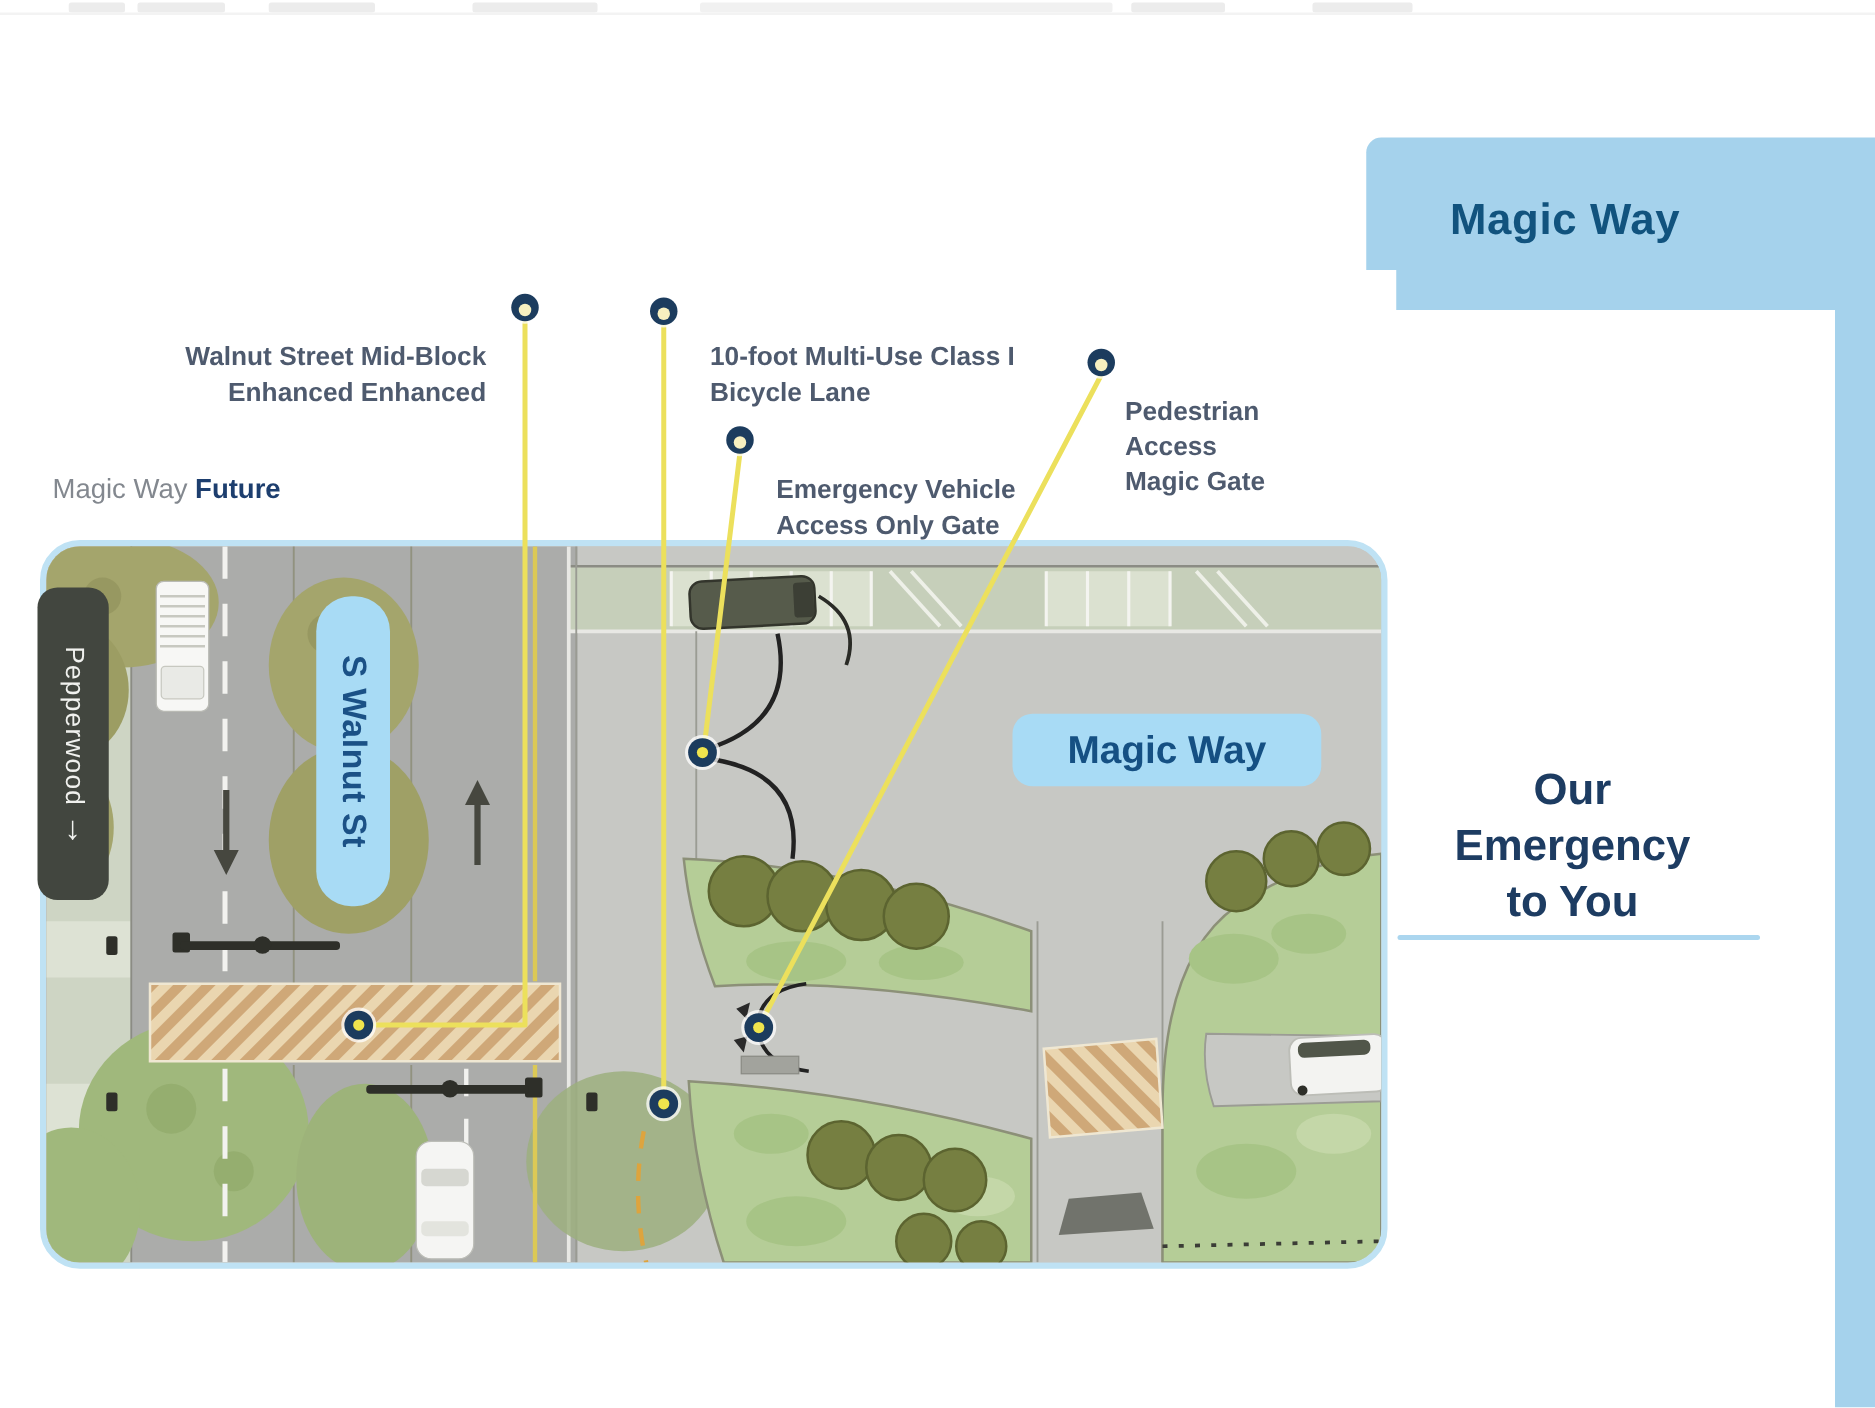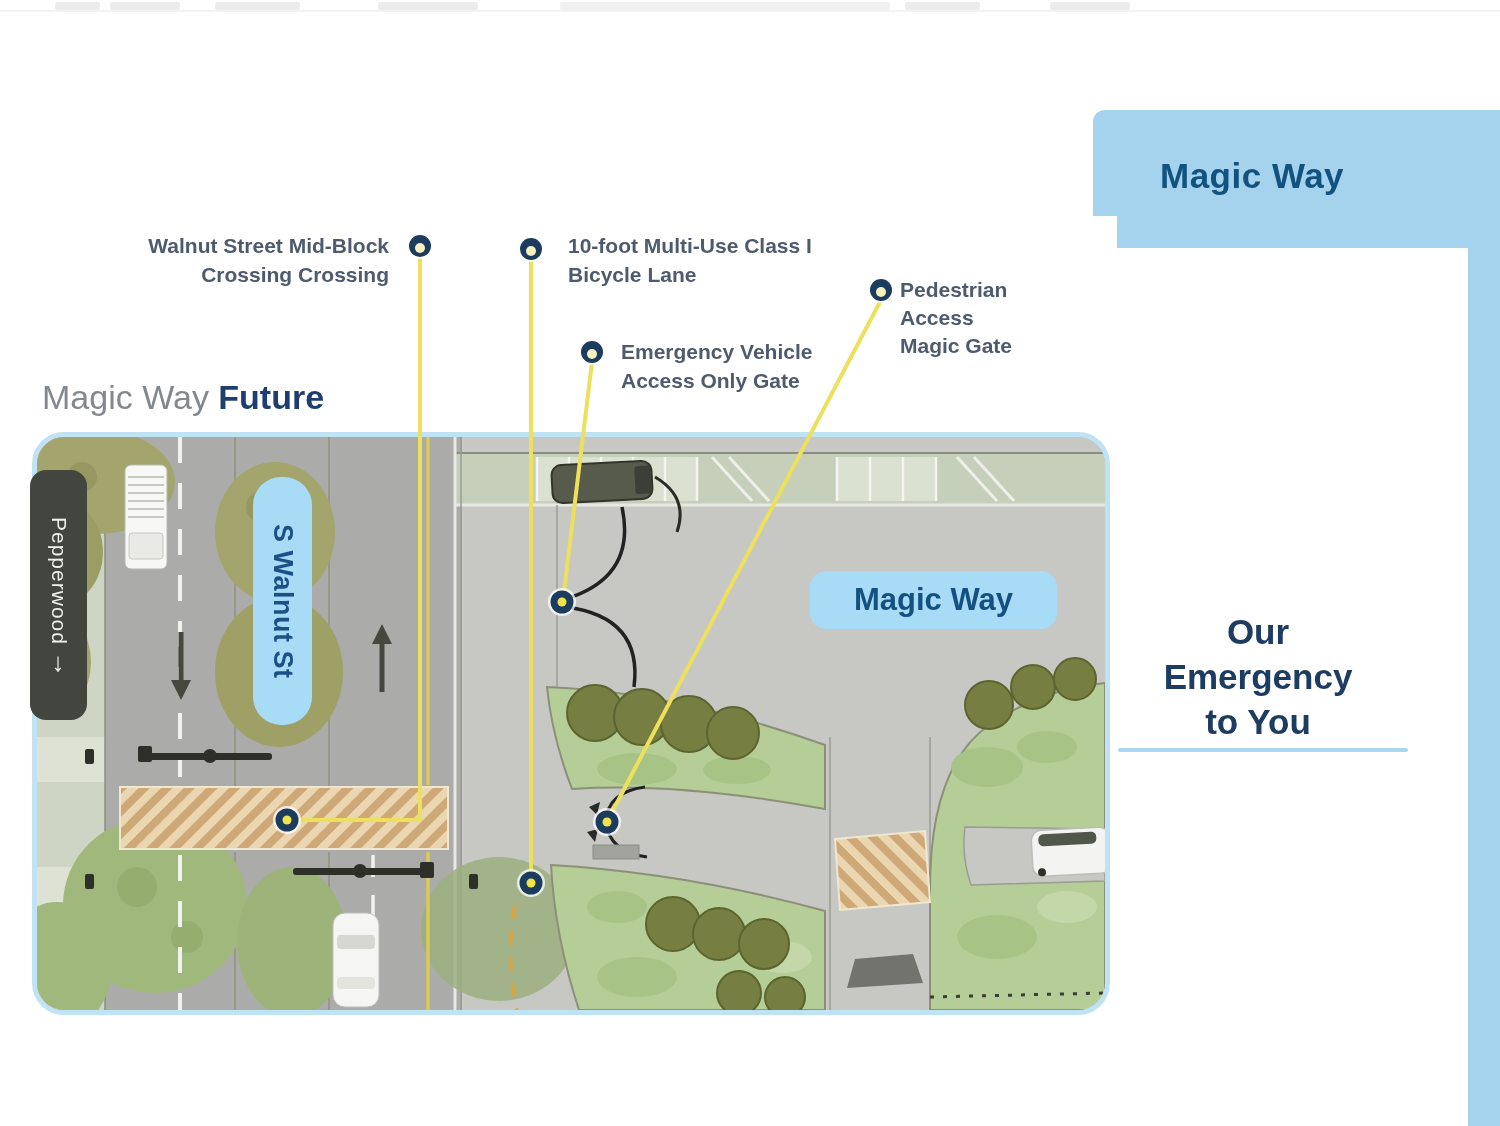--- a/index.html
+++ b/index.html
@@ -23,25 +23,25 @@
     left:1160px; top:156px; font-size:35px; font-weight:bold;
     color:var(--title-navy); letter-spacing:0.5px;
   }
   .commitment {
     left:1108px; top:593px; width:300px; text-align:center;
     font-size:35px; font-weight:bold; color:var(--commit-navy); line-height:45px;margin-top:16px;
   }
   .panel-rule { left:1118px; top:748px; width:290px; height:4px; background:#abd6ef; border-radius:2px; }
 
   
-  .heading { left:42px; top:378px; font-size:34px; color:#83888f; }
+  .heading { left:42px; top:378px; font-size:22px; color:#83888f; }
   .heading .bold { color:#1d3e6e; font-weight:bold; }
 
   
-  .anno { color:var(--label-slate); font-size:21px; line-height:29px; font-weight:600; white-space:nowrap; }
+  .anno { color:var(--label-slate); font-size:21px; line-height:29px; font-weight:600; white-space:nowrap;margin-top:40px; }
   #anno-crossing { right:1111px; top:231px; text-align:right; }
   #anno-bike { left:568px; top:231px; }
   #anno-emergency { left:621px; top:337px; }
   #anno-pedestrian { left:900px; top:276px; line-height:28px; }
 
   
   .map-frame {
     left:32px; top:432px; width:1068px; height:573px;
     border:5px solid var(--map-border-blue); border-radius:32px;
     overflow:hidden; background:#c7c8c4;
@@ -92,21 +92,21 @@
   <div>Our</div>
   <div>Emergency</div>
   <div>to You</div>
 </div>
 <div class="abs panel-rule"></div>
 
 <div class="abs heading"><span>Magic Way </span><span class="bold">Future</span></div>
 
 <div class="abs anno" id="anno-crossing">
   <div>Walnut Street Mid-Block</div>
-  <div>Crossing Crossing</div>
+  <div>Enhanced Enhanced</div>
 </div>
 <div class="abs anno" id="anno-bike">
   <div>10-foot Multi-Use Class I</div>
   <div>Bicycle Lane</div>
 </div>
 <div class="abs anno" id="anno-emergency">
   <div>Emergency Vehicle</div>
   <div>Access Only Gate</div>
 </div>
 <div class="abs anno" id="anno-pedestrian">

